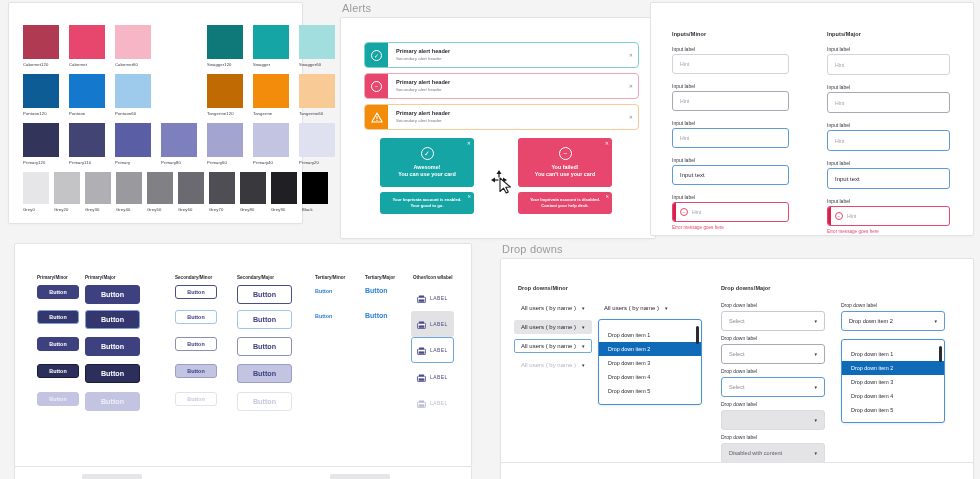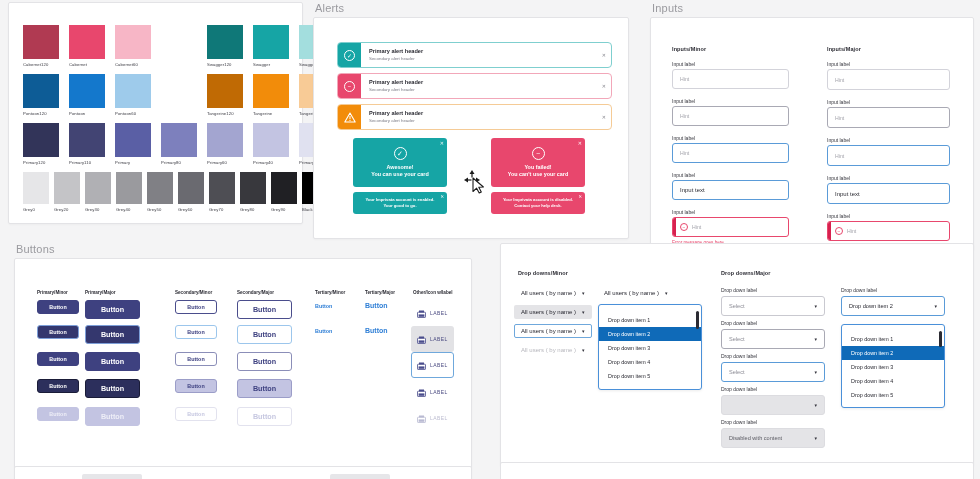--- a/index.html
+++ b/index.html
@@ -32,21 +32,21 @@
   .sw-row { position:absolute; display:flex; gap:10px; }
   .sw { width:36px; }
   .sw-chip { width:36px; height:34px; }
   .sw-name { font-size:4.2px; color:#3a3a42; margin-top:3px; text-align:left;
              letter-spacing:.1px; white-space:nowrap; line-height:6px; }
   .sw-gap { width:36px; }
   .sw-small .sw, .sw-small .sw-chip { width:26px; }
   .sw-small .sw-chip { height:32px; }
 
   
-  #alerts { left:313px; top:2px; width:316px; height:234px; }
+  #alerts { left:340px; top:2px; width:316px; height:234px; }
   #alerts .frame-body { height:222px; }
   .alert-bar {
     position:absolute; left:23px; right:16px; height:26px;
     background:#fff; border:1px solid; border-radius:4px;
     display:flex; align-items:center; overflow:hidden;
   }
   .alert-icon { width:23px; height:100%; display:flex; align-items:center; justify-content:center; flex:0 0 23px; }
   .alert-txt { padding-left:8px; flex:1; }
   .alert-h1 { font-size:5.6px; font-weight:700; color:#2b2b33; line-height:7px; }
   .alert-h2 { font-size:4.4px; color:#7b7b85; line-height:6px; margin-top:1px; }
@@ -328,21 +328,20 @@
           <path d="M18 12 L14 9.5 L14 14.5 Z"></path>
           <rect x="9.4" y="5.5" width="1.2" height="4"></rect>
           <rect x="5.5" y="11.4" width="4" height="1.2"></rect>
         </g>
         <path d="M11 10 L11 23.5 L14.6 20.2 L17.2 25 L19.3 23.9 L16.8 19.2 L21.4 19 Z" fill="#ffffff" stroke="#1b1b1b" stroke-width="1.1" stroke-linejoin="round"></path>
       </svg>
     </div>
   </div>
 
   <div class="frame" id="inputs">
-    <div class="frame-title">Inputs</div>
     <div class="frame-body">
       <div class="sec-label" style="position:absolute; left:21px; top:28px;">Inputs/Minor</div>
       <div class="sec-label" style="position:absolute; left:176px; top:28px;">Inputs/Major</div>
       <div class="in-col" id="in-minor" style="left:21px; top:42px;">
           <div class="in-grp">
             <div class="in-lbl">Input label</div>
             <div class="in-box" style="border: 1px solid rgb(211, 211, 218); background: rgb(255, 255, 255);">Hint</div>
           </div>
           <div class="in-grp">
             <div class="in-lbl">Input label</div>
@@ -390,21 +389,20 @@
               <span class="err-ico">−</span>
               <span>Hint</span>
             </div>
             <div class="errmsg">Error message goes here</div>
           </div>
         </div>
     </div>
   </div>
 
   <div class="frame" id="buttons">
-    <div class="frame-title">Buttons</div>
     <div class="frame-body">
       <div id="btn-heads">
           <div class="col-head" style="left: 22px; top: 31px;">Primary/Minor</div>
           <div class="col-head" style="left: 70px; top: 31px;">Primary/Major</div>
           <div class="col-head" style="left: 160px; top: 31px;">Secondary/Minor</div>
           <div class="col-head" style="left: 222px; top: 31px;">Secondary/Major</div>
           <div class="col-head" style="left: 300px; top: 31px;">Tertiary/Minor</div>
           <div class="col-head" style="left: 350px; top: 31px;">Tertiary/Major</div>
           <div class="col-head" style="left: 398px; top: 31px;">Other/Icon w/label</div>
         </div>
@@ -471,20 +469,21 @@
                 <rect x="2" y="0.5" width="5" height="2" fill="#4a4d8c"></rect>
                 <rect x="1.6" y="4.4" width="5.8" height="2.4" fill="#4a4d8c"></rect>
               </svg></span>
             <span class="lab">LABEL</span>
           </div>
         </div>
     </div>
   </div>
 
   <div class="frame" id="dropdowns">
+    <div class="frame-title">Drop downs</div>
     <div class="frame-body">
       <div class="sec-label" style="position:absolute; left:17px; top:26px;">Drop downs/Minor</div>
       <div class="sec-label" style="position:absolute; left:220px; top:26px;">Drop downs/Major</div>
       <div id="dd-minor">
           <div class="dd-min" style="position: absolute; left: 13px; top: 42px; background: transparent; border-color: transparent; color: rgb(31, 31, 40);">
             <span>All users ( by name )</span>
             <span class="dd-caret">▾</span>
           </div>
           <div class="dd-min" style="position: absolute; left: 13px; top: 61px; background: rgb(228, 228, 231); border-color: transparent; color: rgb(31, 31, 40);">
             <span>All users ( by name )</span>

